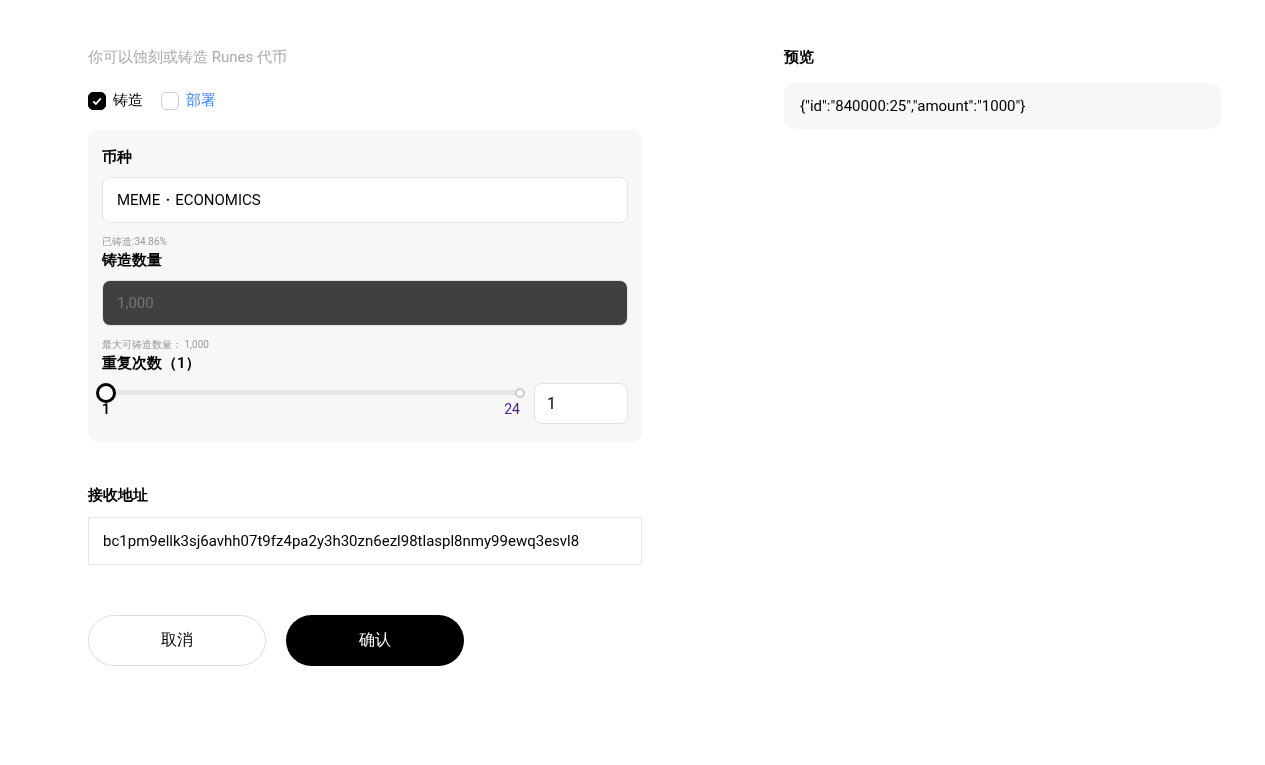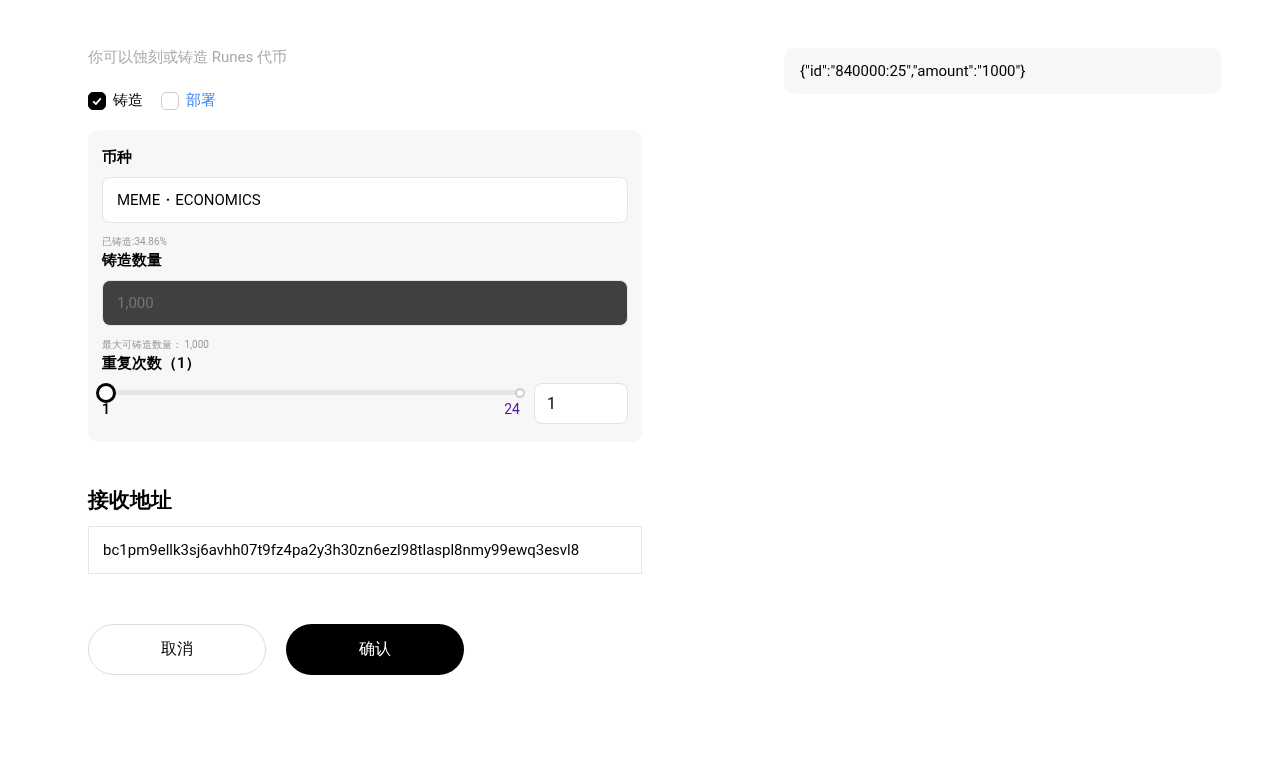--- a/index.html
+++ b/index.html
@@ -177,21 +177,21 @@
       border-radius: 8px;
       padding: 10px 12px;
       font-size: 16px;
       outline: none;
       font-family: inherit;
     }
     .section {
       margin-top: 44px;
     }
     .section-label {
-      font-size: 21px;
+      font-size: 15px;
       font-weight: 600;
       margin-bottom: 12px;
     }
     .address-input {
       width: 100%;
       background: #fff;
       border: 1px solid #e5e5e5;
       border-radius: 0;
       padding: 14px 14px;
       font-size: 15px;
@@ -290,16 +290,17 @@
         <input class="address-input" type="text" value="bc1pm9ellk3sj6avhh07t9fz4pa2y3h30zn6ezl98tlaspl8nmy99ewq3esvl8" style="">
       </div>
 
       <div class="button-row">
         <button class="btn btn-secondary">取消</button>
         <button class="btn btn-primary">确认</button>
       </div>
     </div>
 
     <div class="right">
+      <div class="preview-title">预览</div>
       <div class="preview-box">{"id":"840000:25","amount":"1000"}</div>
     </div>
   </div>
 </div>
 
 </body></html>

